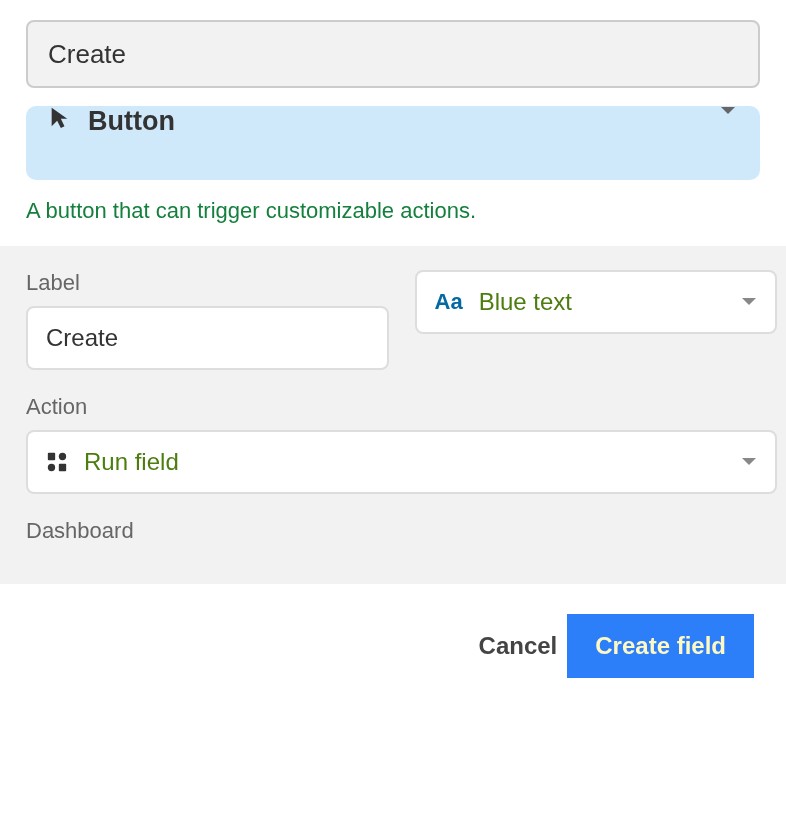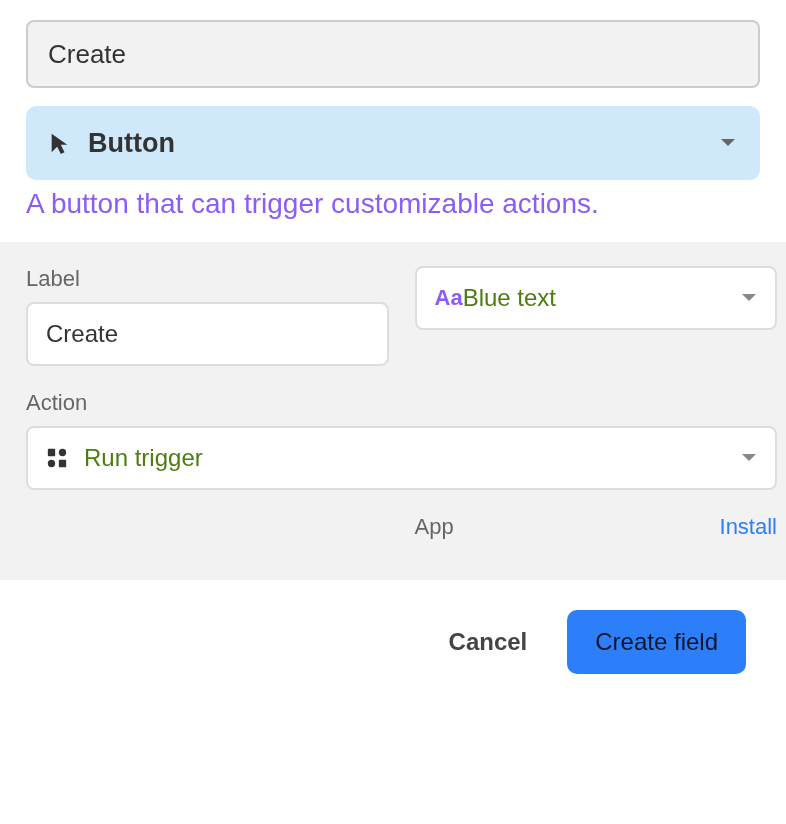--- a/index.html
+++ b/index.html
@@ -29,21 +29,20 @@
       outline: none;
     }
     .type-selector {
       width: 100%;
       height: 74px;
       background: #cfe9fb;
       border: none;
       border-radius: 10px;
       margin-top: 18px;
       display: flex;
-      align-items: center;
       padding: 0 22px;
       cursor: pointer;
       position: relative;
     }
     .type-selector .cursor-icon {
       width: 22px;
       height: 22px;
       fill: #333333;
       margin-right: 18px;
       flex-shrink: 0;
@@ -52,23 +51,23 @@
       font-size: 27px;
       font-weight: 600;
       color: #333333;
     }
     .type-selector .chevron {
       position: absolute;
       right: 24px;
       fill: #666666;
     }
     .description {
-      font-size: 28px;
-      color: #8b5cf6;
-      margin-top: 8px;
+      font-size: 22px;
+      color: #15803d;
+      margin-top: 18px;
       padding-bottom: 22px;
     }
     .config-section {
       background: #f2f2f2;
       padding: 24px 9px 30px 26px;
     }
     .row {
       display: flex;
       gap: 26px;
     }
@@ -129,55 +128,55 @@
       color: #4d7c0f;
     }
     .select-box .chevron {
       position: absolute;
       right: 18px;
       fill: #888888;
     }
     .style-prefix {
       font-size: 22px;
       font-weight: 700;
-      color: #8b5cf6;
+      color: #0369a1;
+      margin-right: 16px;
     }
     .script-icon {
       width: 22px;
       height: 22px;
       margin-right: 16px;
       flex-shrink: 0;
     }
     .spacer {
       height: 24px;
     }
     .footer {
       background: #ffffff;
-      padding: 30px 40px 18px 26px;
+      padding: 30px 32px 18px 26px;
       display: flex;
       justify-content: flex-end;
       align-items: center;
-      gap: 30px;
     }
     .cancel-btn {
       background: none;
       border: none;
       font-size: 24px;
       font-weight: 600;
       color: #444444;
       cursor: pointer;
       padding: 14px 10px;
     }
     .create-btn {
       background: #2d7ff9;
       border: none;
-      border-radius: 10px;
-      color: #0f172a;
-      font-size: 24px;
-      font-weight: 400;
+      border-radius: 0;
+      color: #fef9c3;
+      font-size: 24px;
+      font-weight: 700;
       padding: 18px 28px;
       cursor: pointer;
     }
     svg.chevron {
       width: 16px;
       height: 10px;
     }
   </style>
 </head>
 <body>
@@ -225,38 +224,37 @@
     <div class="field-label-row">
       <span class="field-label">Action</span>
     </div>
     <div class="select-box">
       <svg class="script-icon" viewBox="0 0 24 24">
         <rect x="2" y="2" width="8" height="8" rx="1" fill="#333"></rect>
         <rect x="14" y="2" width="8" height="8" rx="4" fill="#333"></rect>
         <rect x="2" y="14" width="8" height="8" rx="4" fill="#333"></rect>
         <rect x="14" y="14" width="8" height="8" rx="1" fill="#333"></rect>
       </svg>
-      <span class="select-text">Run trigger</span>
+      <span class="select-text">Run field</span>
       <svg class="chevron" viewBox="0 0 16 10">
         <path d="M1 1 L8 8 L15 1 Z"></path>
       </svg>
     </div>
   </div>
 
   <div class="spacer"></div>
 
   <div class="row">
     <div class="field-group">
-    </div>
-
-    <div class="field-group">
       <div class="field-label-row">
-        <span class="field-label">App</span>
-        <span class="install-link">Install</span>
+        <span class="field-label">Dashboard</span>
       </div>
+    </div>
+
+    <div class="field-group">
     </div>
   </div>
 
 </div>
 
 <div class="footer">
   <button class="cancel-btn">Cancel</button>
   <button class="create-btn">Create field</button>
 </div>
 

